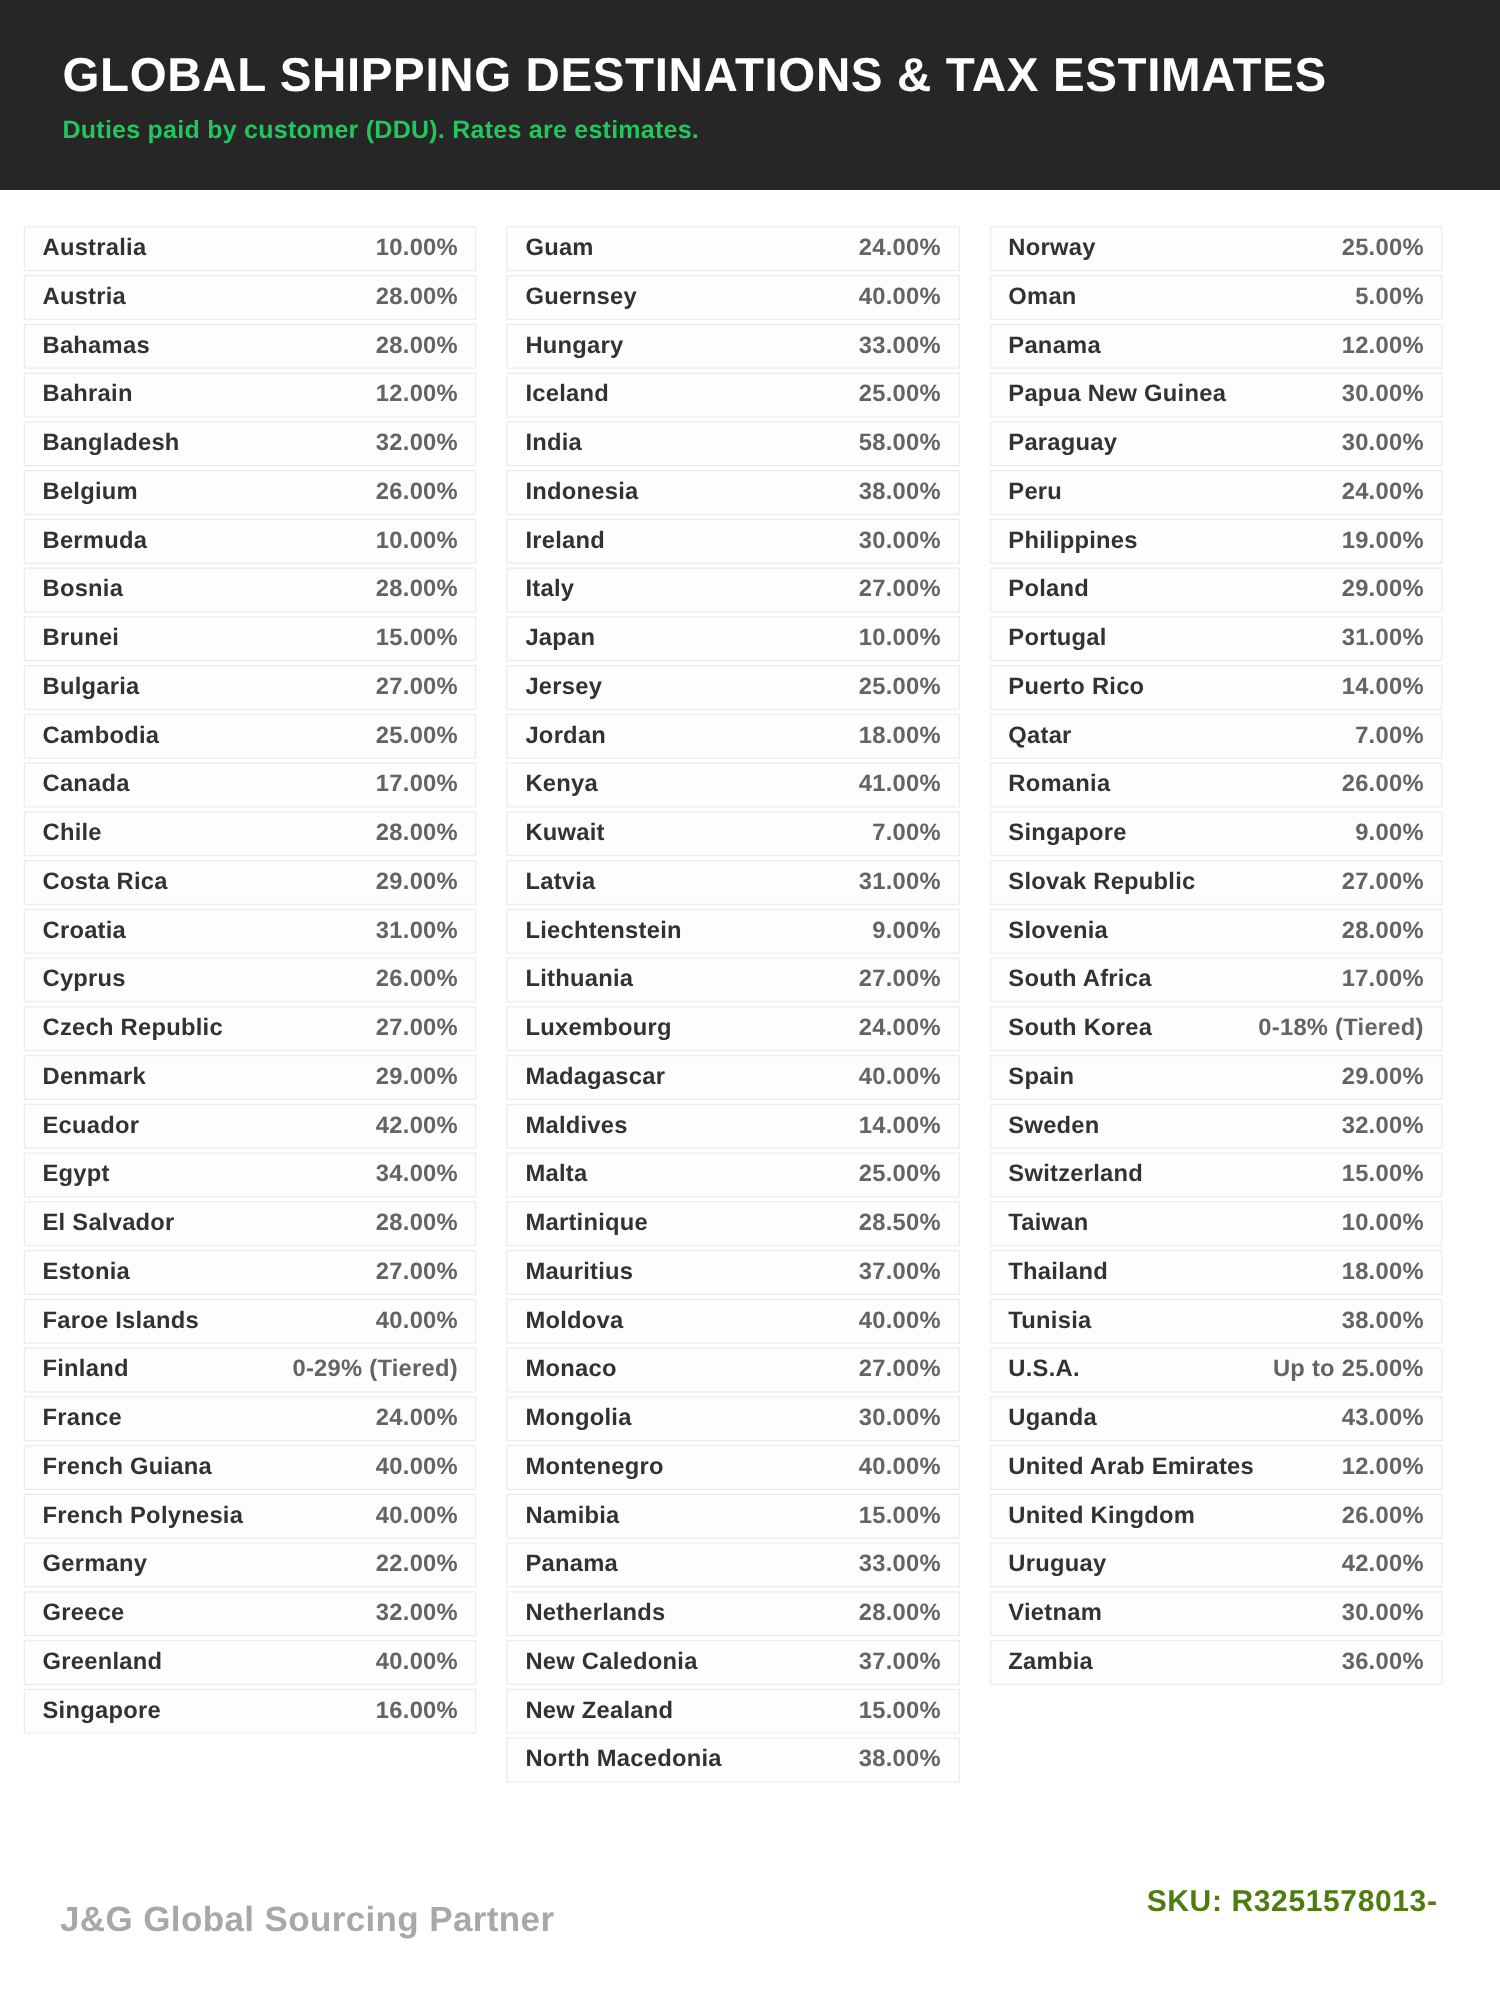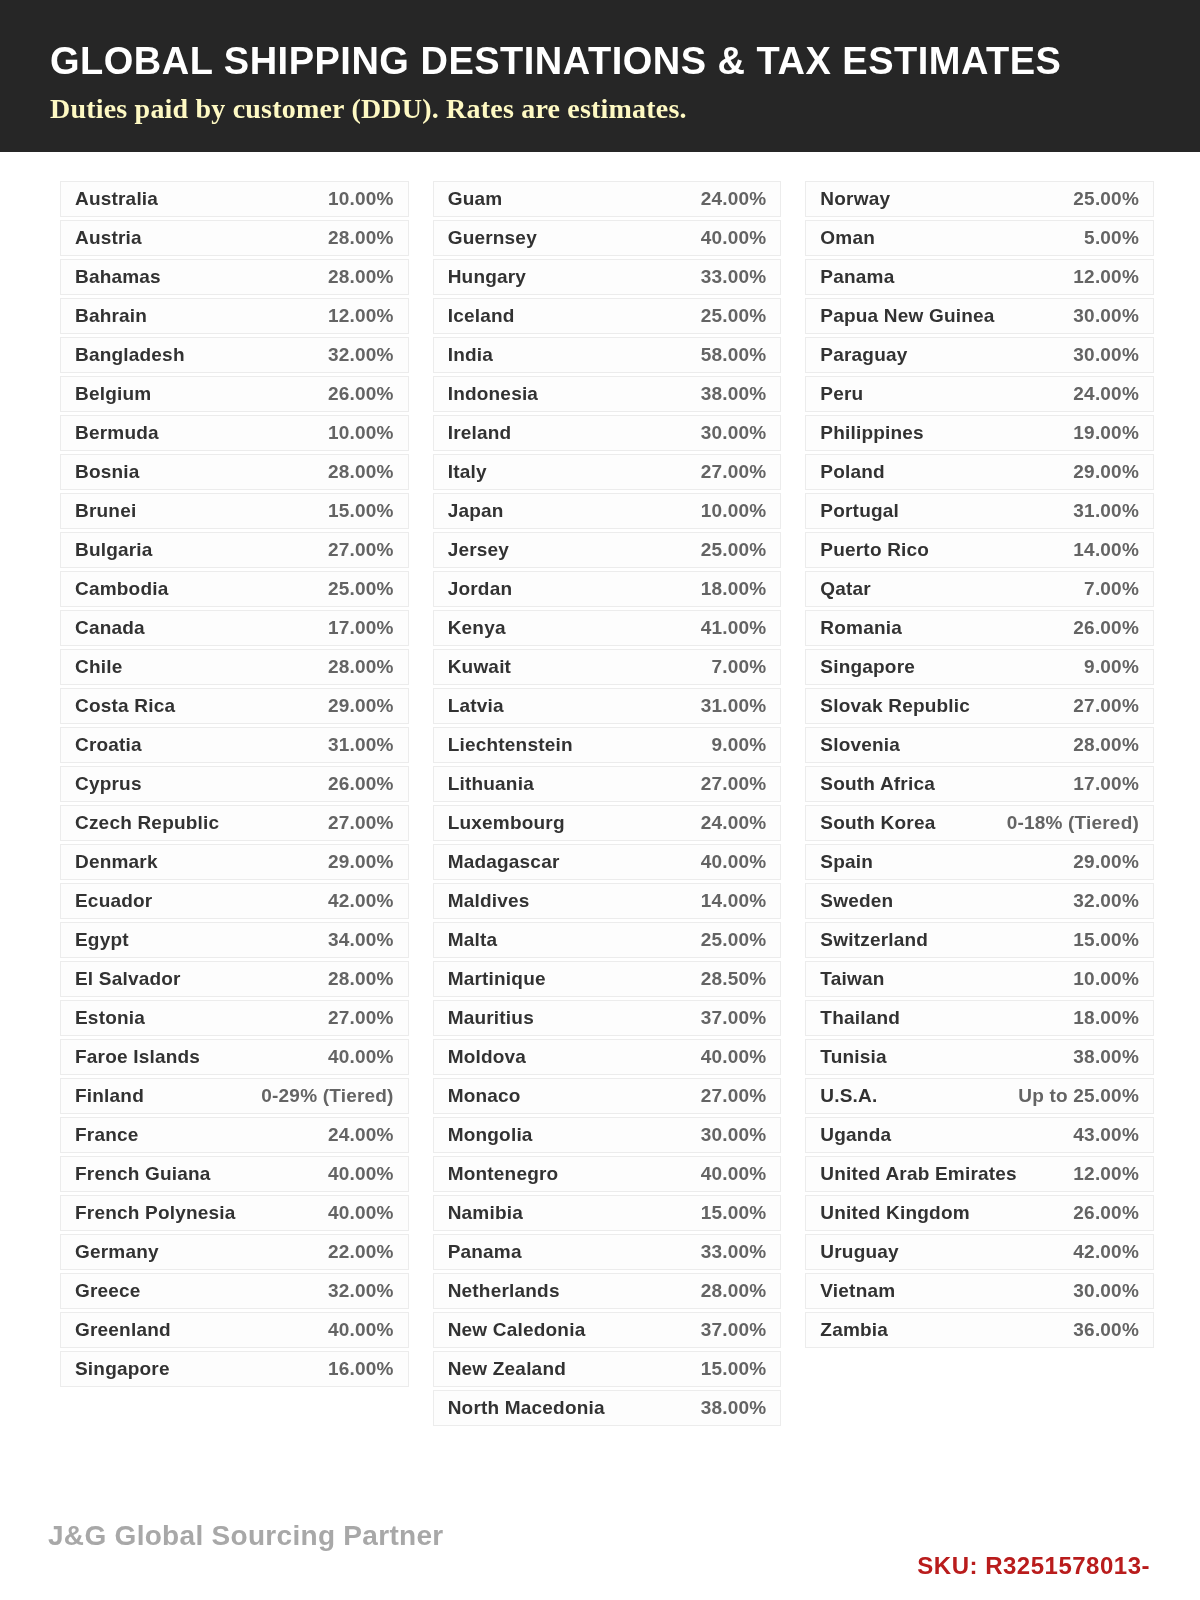--- a/index.html
+++ b/index.html
@@ -18,31 +18,30 @@
   }
   .header-title {
     color: #ffffff;
     font-size: 38px;
     font-weight: bold;
     letter-spacing: 0.5px;
     white-space: nowrap;
   }
   .header-subtitle {
     margin-top: 10px;
-    color: #fef9c3;
-    font-size: 28px;
+    color: #22c55e;
+    font-size: 20px;
     font-weight: bold;
     letter-spacing: 0.2px;
-    font-family: Liberation Serif, serif;
   }
   .table-wrap {
     display: grid;
     grid-template-columns: repeat(3, 1fr);
     column-gap: 24px;
-    margin: 29px 46px 0 60px;
+    margin: 29px 46px 0 19px;
   }
   .col { display: block; }
   .row {
     height: 36px;
     margin-bottom: 3px;
     background: #fdfdfd;
     border: 1px solid #ececec;
     display: flex;
     justify-content: space-between;
     align-items: center;
@@ -70,23 +69,22 @@
     font-weight: bold;
     color: #a8a8a8;
     letter-spacing: 0.3px;
   }
   .footer-sku {
     position: absolute;
     right: 50px;
     top: 1508px;
     font-size: 24px;
     font-weight: bold;
-    color: #b91c1c;
+    color: #4d7c0f;
     letter-spacing: 0.5px;
-    margin-top: 44px;
   }
 </style>
 </head>
 <body>
 
 <div class="header">
   <div class="header-title">GLOBAL SHIPPING DESTINATIONS &amp; TAX ESTIMATES</div>
   <div class="header-subtitle">Duties paid by customer (DDU). Rates are estimates.</div>
 </div>
 

